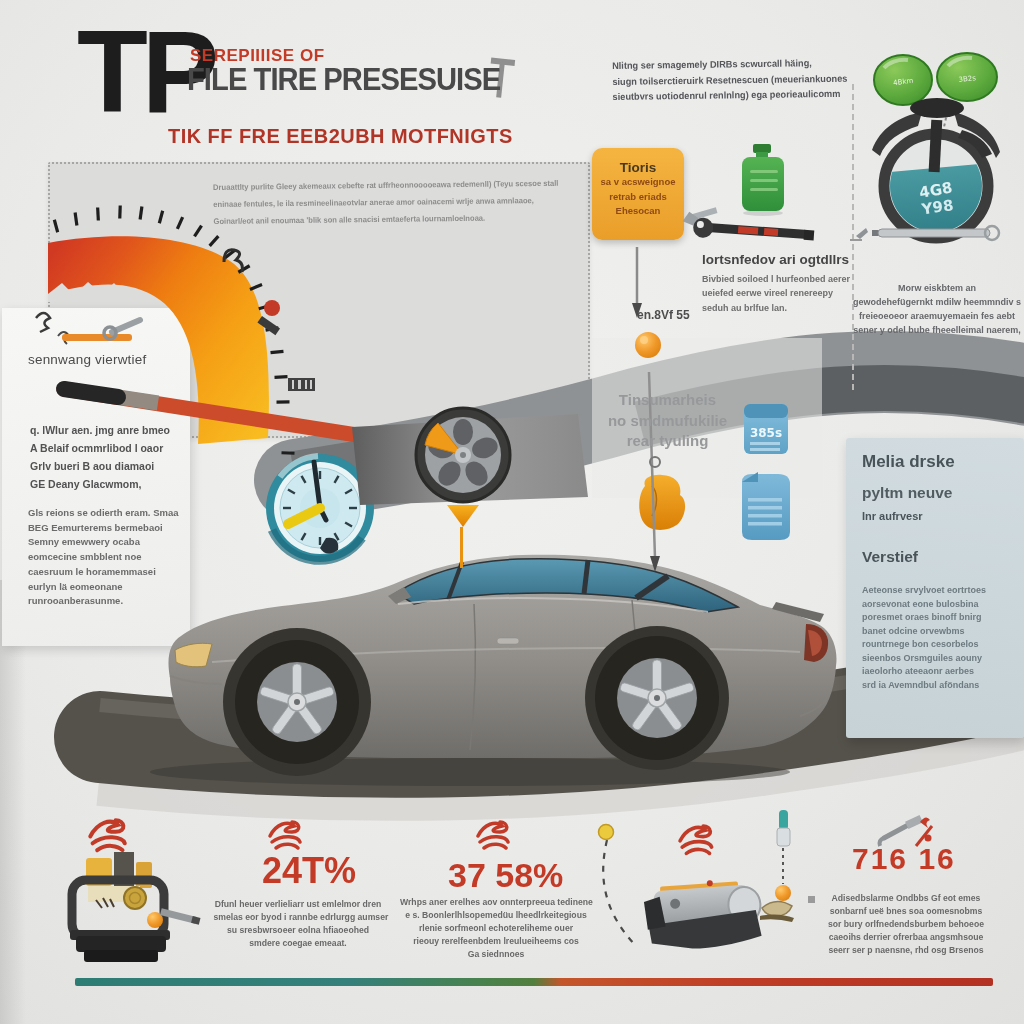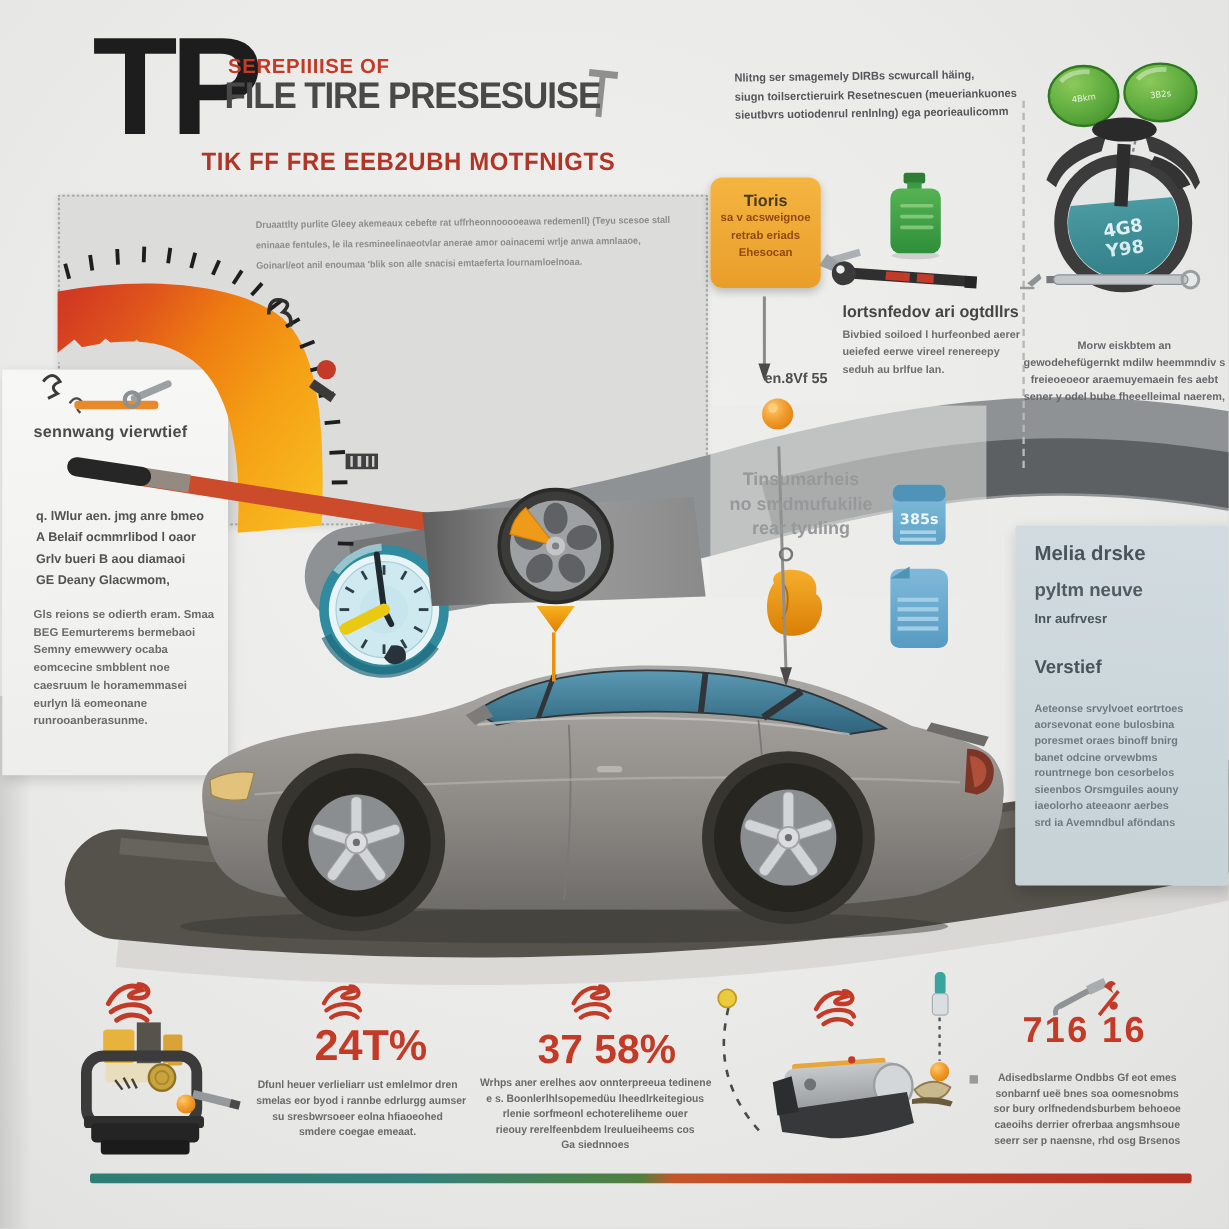--- a/index.html
+++ b/index.html
@@ -12,21 +12,21 @@
   
   .logo{font-size:116px;font-weight:900;color:#1d1d1d;letter-spacing:-6px;line-height:1;}
   .kicker{font-size:17px;font-weight:800;color:var(--accent,#c0392b);letter-spacing:.5px;}
   .title{font-size:31px;font-weight:900;color:#494949;letter-spacing:-1px;transform:scaleX(.94);transform-origin:left;}
   .subtitle{font-size:21px;font-weight:800;color:#b13527;transform:scaleX(.95);transform-origin:left;letter-spacing:.5px;}
   .t-intro{font-size:9.5px;line-height:1.65;color:#55565a;font-weight:700;transform:rotate(-.8deg) scaleX(.97);transform-origin:left top;}
   
   .panel{background:#dcdcdb;border:2px dotted #a6a6a4;border-radius:2px;box-shadow:0 2px 5px rgba(0,0,0,.07);}
   .t-panel{font-size:8px;line-height:2.1;color:#8d8d8c;font-weight:600;transform:rotate(-.7deg) scaleX(.95);transform-origin:left top;}
   .card-left{background:linear-gradient(175deg,#f7f7f6,#ededec);box-shadow:2px 4px 10px rgba(0,0,0,.15);}
-  .gc-head{font-size:13.5px;font-weight:700;color:#4b4b4b;letter-spacing:.2px;}
+  .gc-head{font-size:13.5px;font-weight:400;color:#4b4b4b;letter-spacing:.2px;}
   .gc-sub{font-size:10.5px;line-height:1.7;font-weight:800;color:#525252;}
   .gc-para{font-size:9.5px;line-height:1.55;font-weight:600;color:#6b6b6b;}
   .callout{background:linear-gradient(180deg,#f5b440,#ea9e2a);border-radius:10px;box-shadow:0 3px 7px rgba(0,0,0,.22);text-align:center;padding-top:12px;box-sizing:border-box;}
   .callout .c1{font-size:13.5px;font-weight:800;color:#47391f;}
   .callout .c2{font-size:9.5px;font-weight:800;color:#8f4a14;line-height:1.55;}
   .pin-label{font-size:12px;font-weight:800;color:#4e4e4e;}
   .tools-head{font-size:13.5px;font-weight:800;color:#454545;}
   .t-tools{font-size:9px;line-height:1.6;font-weight:600;color:#6e6e6e;}
   .axle{font-size:15px;line-height:1.38;font-weight:800;color:#97989a;text-align:center;}
   .t-meter{font-size:9px;line-height:1.55;font-weight:600;color:#66676a;text-align:center;}

